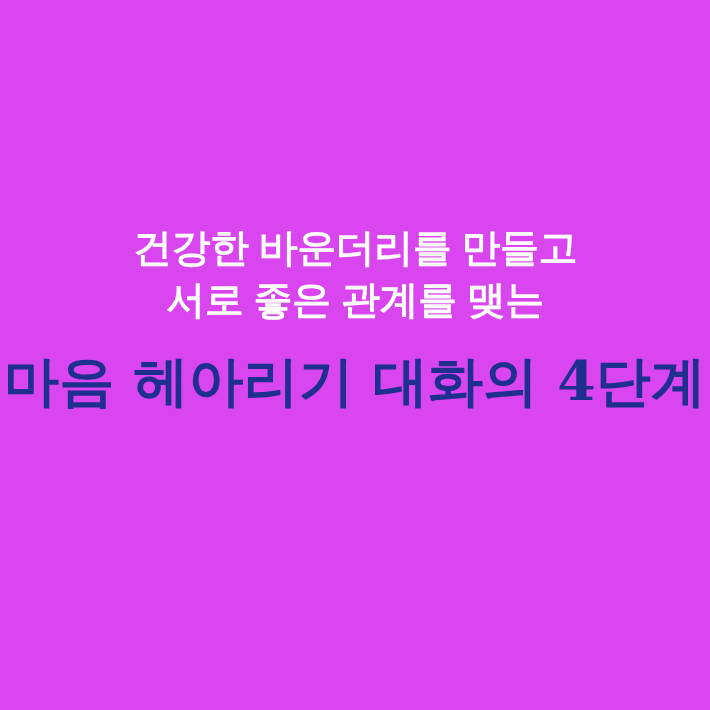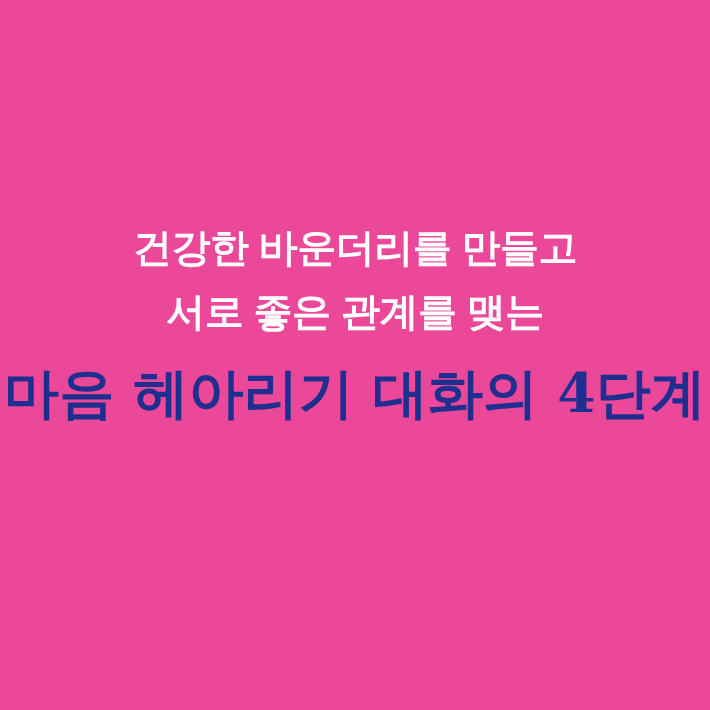--- a/index.html
+++ b/index.html
@@ -40,40 +40,40 @@
     line-height: 52px;
     letter-spacing: -0.5px;
     text-align: center;
     white-space: nowrap;
     width: 100%;
   }
   #subline-1 {
     margin-top: 222px;
   }
   #subline-2 {
-    margin-top: 12px;
+    margin-top: 0px;
   }
   #headline {
     margin-top: 24px;
     color: #1f2f8f;
     font-family: "DejaVu Serif", "Liberation Serif", serif;
     font-weight: 700;
     font-size: 54px;
     line-height: 62px;
     letter-spacing: 0px;
     text-align: center;
     white-space: nowrap;
     width: 100%;
     transform: scaleX(1.02);
   }
 </style>
 </head>
 <body>
 
-<div id="card" style="background: #ec4899; padding-left: 38px;">
+<div id="card" style="background: #d946ef; padding-left: 38px;">
 
   <div id="text-block">
 
     <div class="subline" id="subline-1" style="color: rgb(255, 255, 255);">건강한 바운더리를 만들고</div>
 
     <div class="subline" id="subline-2" style="color: rgb(255, 255, 255);">서로 좋은 관계를 맺는</div>
 
     <div id="headline" style="color: rgb(31, 47, 143);">마음 헤아리기 대화의 4단계</div>
 
   </div>

